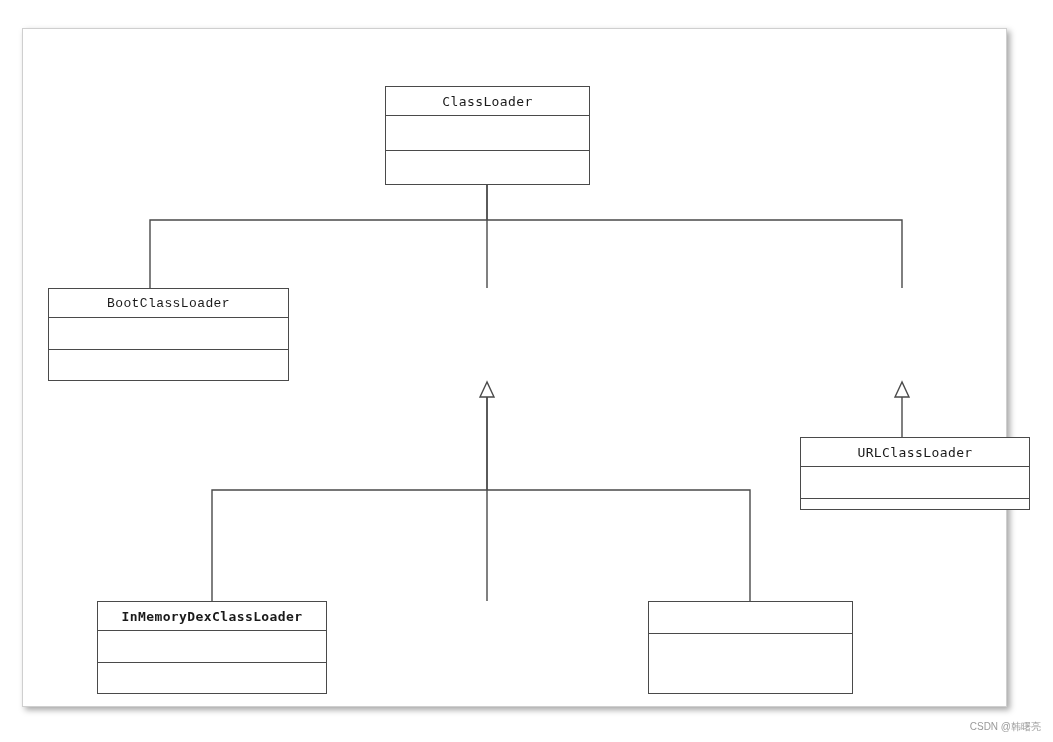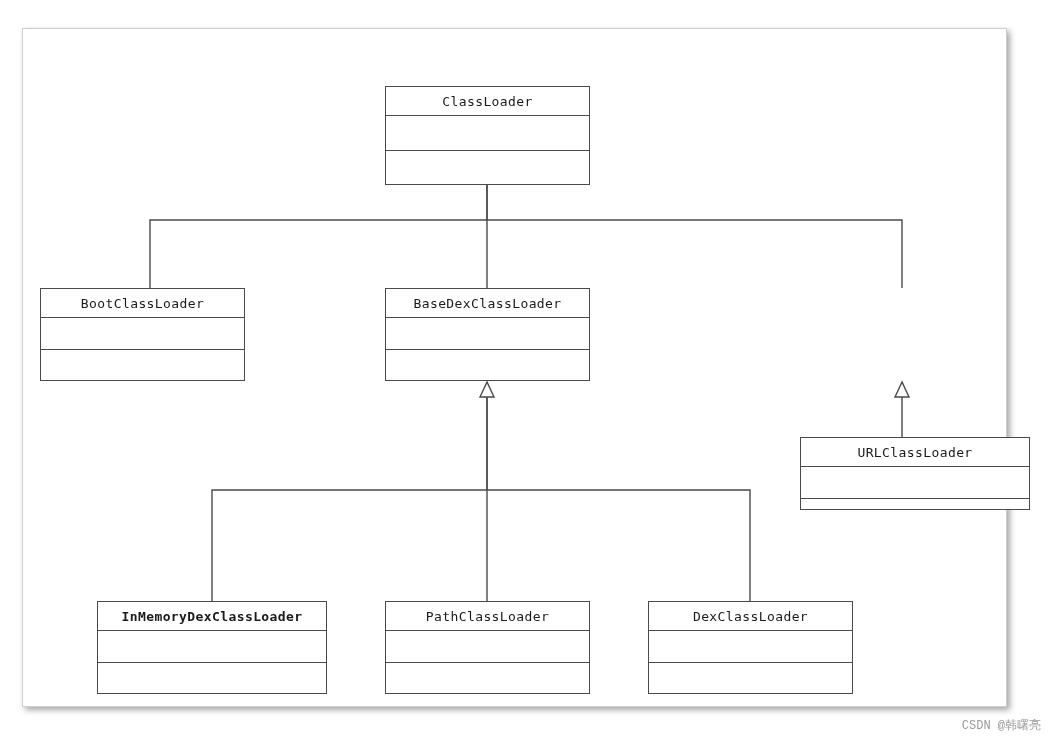--- a/index.html
+++ b/index.html
@@ -57,22 +57,22 @@
     border-bottom: 1px solid #4a4a4a;
   }
   .uml-ops {
     box-sizing: border-box;
     height: 27px;
   }
   #watermark {
     position: absolute;
     right: 12px;
     bottom: 8px;
-    font-family: Liberation Mono, monospace;
-    font-size: 12px;
+    font-family: Liberation Sans, sans-serif;
+    font-size: 10px;
     color: #9a9a9a;
     white-space: nowrap;
   }
 </style>
 </head>
 <body>
 
 <div id="canvas">
 
   <div id="diagram-frame"></div>
@@ -96,52 +96,41 @@
       <path d="M 487 382 L 480 397 L 494 397 Z" fill="#ffffff" stroke="#4a4a4a"></path>
     </g>
   </svg>
 
   <div class="uml-box" style="left:385px;top:48px;width:205px;height:99px;margin-top:38px;">
     <div class="uml-title">ClassLoader</div>
     <div class="uml-attrs" style="height:35px;"></div>
     <div class="uml-ops" style="height:34px;"></div>
   </div>
 
-  <div class="uml-box" style="left:40px;top:288px;width:205px;height:93px;">
+  <div class="uml-box" style="left:48px;top:288px;width:241px;height:93px;font-family:Liberation Mono, monospace;">
     <div class="uml-title">BootClassLoader</div>
     <div class="uml-attrs" style="height:32px;"></div>
     <div class="uml-ops" style="height:31px;"></div>
   </div>
 
-  <div class="uml-box" style="left:385px;top:288px;width:205px;height:93px;">
-    <div class="uml-title">BaseDexClassLoader</div>
-    <div class="uml-attrs" style="height:32px;"></div>
-    <div class="uml-ops" style="height:31px;"></div>
-  </div>
 
 
   <div class="uml-box" style="left:800px;top:437px;width:230px;height:73px;">
     <div class="uml-title">URLClassLoader</div>
     <div class="uml-attrs" style="height:32px;"></div>
     <div class="uml-ops" style="height:31px;"></div>
   </div>
 
   <div class="uml-box" style="left:97px;top:601px;width:230px;height:93px;font-weight:bold;">
     <div class="uml-title">InMemoryDexClassLoader</div>
     <div class="uml-attrs" style="height:32px;"></div>
     <div class="uml-ops" style="height:31px;"></div>
   </div>
 
-  <div class="uml-box" style="left:385px;top:601px;width:205px;height:93px;">
-    <div class="uml-title">PathClassLoader</div>
-    <div class="uml-attrs" style="height:32px;"></div>
-    <div class="uml-ops" style="height:31px;"></div>
-  </div>
 
   <div class="uml-box" style="left:648px;top:601px;width:205px;height:93px;">
-    <div class="uml-title">DexClassLoader</div>
     <div class="uml-attrs" style="height:32px;"></div>
     <div class="uml-ops" style="height:31px;"></div>
   </div>
 
   <div id="watermark">CSDN @韩曙亮</div>
 
 </div>
 
 </body></html>

